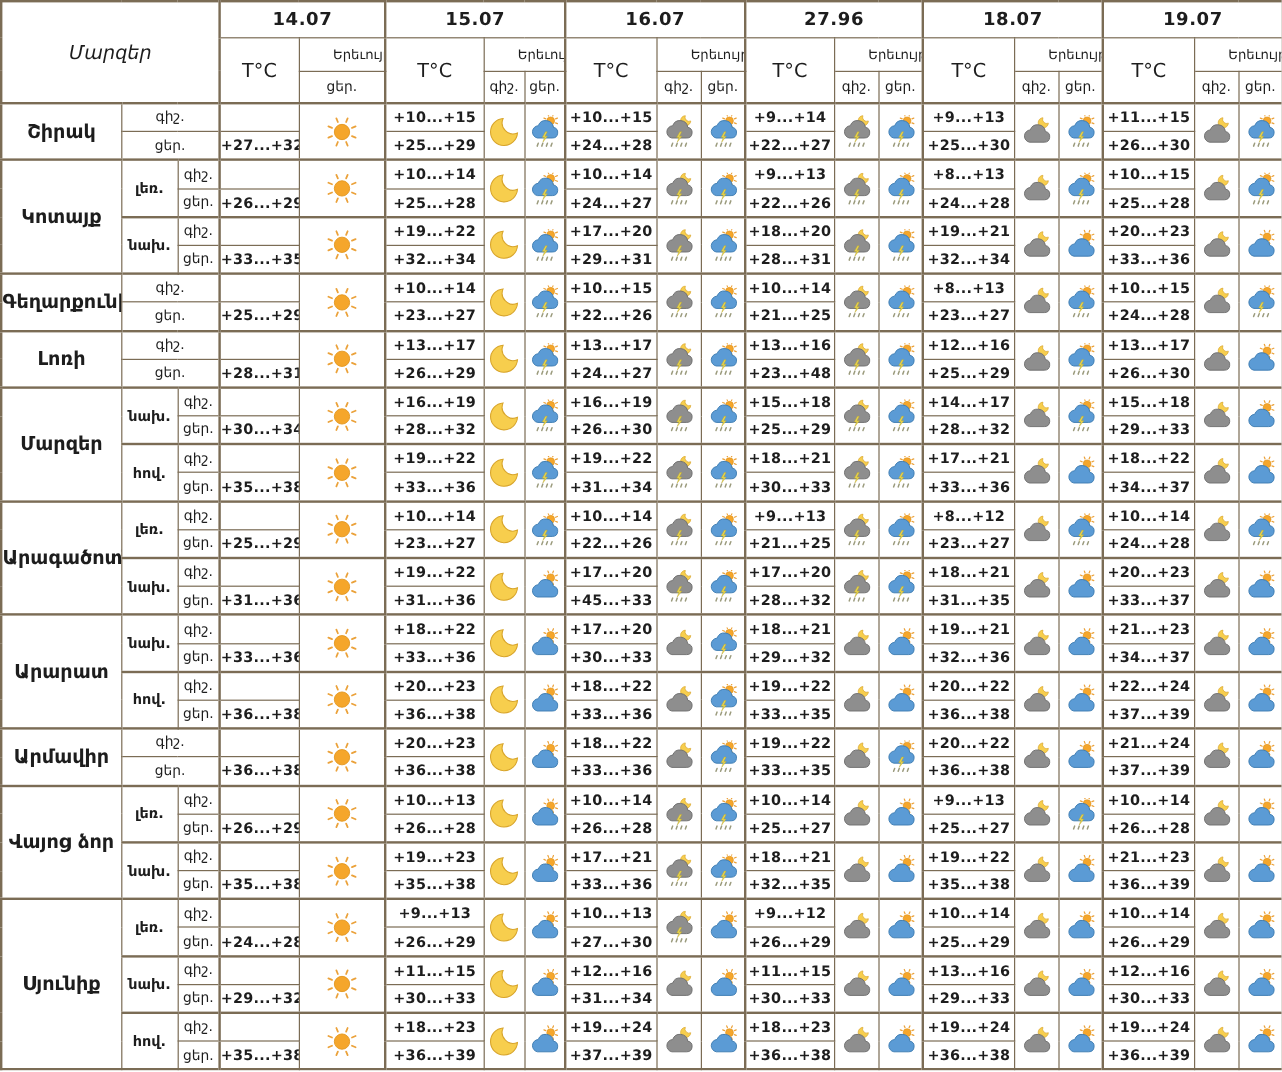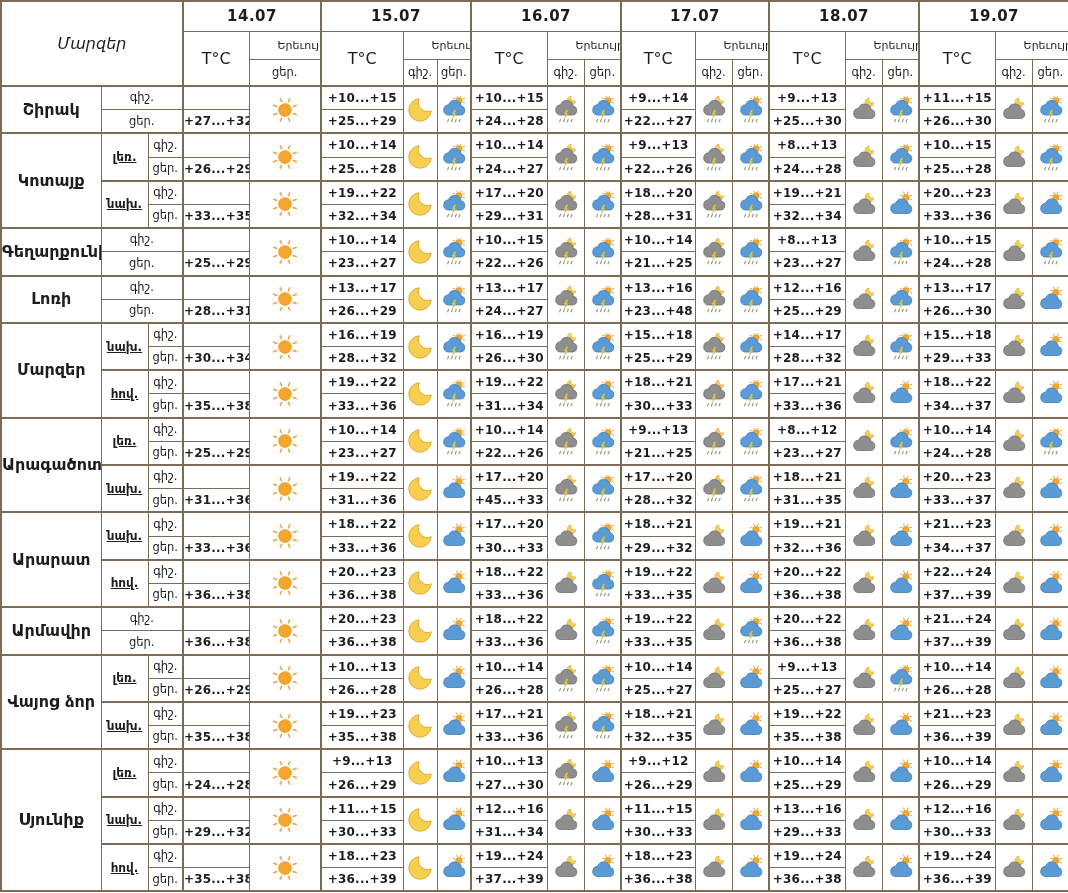--- a/index.html
+++ b/index.html
@@ -11,21 +11,21 @@
   tr.hr1{height:30px;}
   tr.hr2{height:28px;}
   tr.hr3{height:27px;}
   tbody tr{height:23.7px;line-height:1;}
   .corner{font-size:16px;font-weight:normal;font-style:italic;}
   .date-h{font-size:15px;font-weight:bold;letter-spacing:.5px;}
   .tc-h{font-size:16px;}
   .phen-h{font-size:11px;padding-left:28px;}
   .nd-h{font-size:11.5px;}
   .region{font-size:16px;font-weight:bold;}
-  .zone{font-size:12px;font-weight:bold;text-decoration:underline;}
+  .zone{font-size:12px;font-weight:bold;}
   .ndlab{font-size:11.5px;}
   .temp{font-size:12px;font-weight:bold;letter-spacing:.2px;white-space:nowrap;}
   .icon-cell{line-height:0;}
   .icon-cell svg{display:inline-block;vertical-align:middle;}
   
   tr.pair-start td, tr.pair-start th{border-top-width:2px;}
   .cg{border-left-width:2px !important;}
   thead tr.hr1 th{border-bottom-width:1px;}
 </style>
 </head>
@@ -54,21 +54,21 @@
         <col style="width: 76px;">
         <col style="width: 37px;">
         <col style="width: 37px;">
       </colgroup>
     <thead>
         <tr class="hr1">
           <th class="corner" rowspan="3" colspan="3">Մարզեր</th>
           <th class="date-h cg" colspan="2">14.07</th>
           <th class="date-h cg" colspan="3">15.07</th>
           <th class="date-h cg" colspan="3">16.07</th>
-          <th class="date-h cg" colspan="3">17.07</th>
+          <th class="date-h cg" colspan="3">27.96</th>
           <th class="date-h cg" colspan="3">18.07</th>
           <th class="date-h cg" colspan="3">19.07</th>
         </tr>
         <tr class="hr2">
           <th class="tc-h cg" rowspan="2">T°C</th>
           <th class="phen-h" colspan="1">Երեւույթ</th>
           <th class="tc-h cg" rowspan="2">T°C</th>
           <th class="phen-h" colspan="2">Երեւույթ</th>
           <th class="tc-h cg" rowspan="2">T°C</th>
           <th class="phen-h" colspan="2">Երեւույթ</th>

